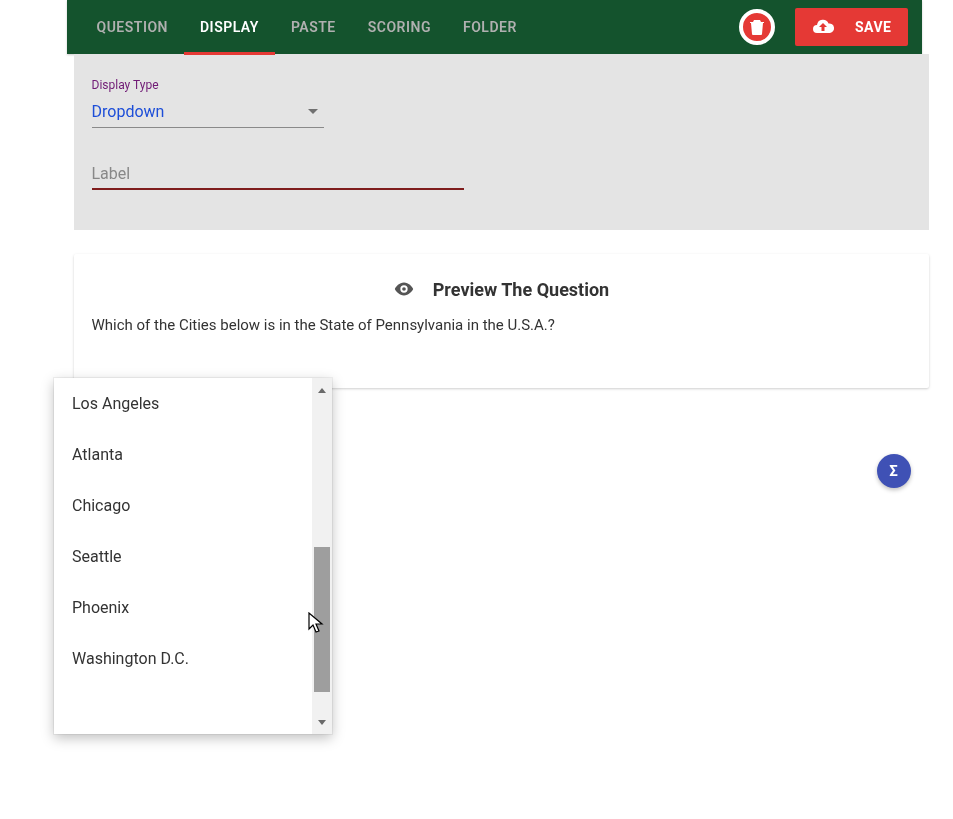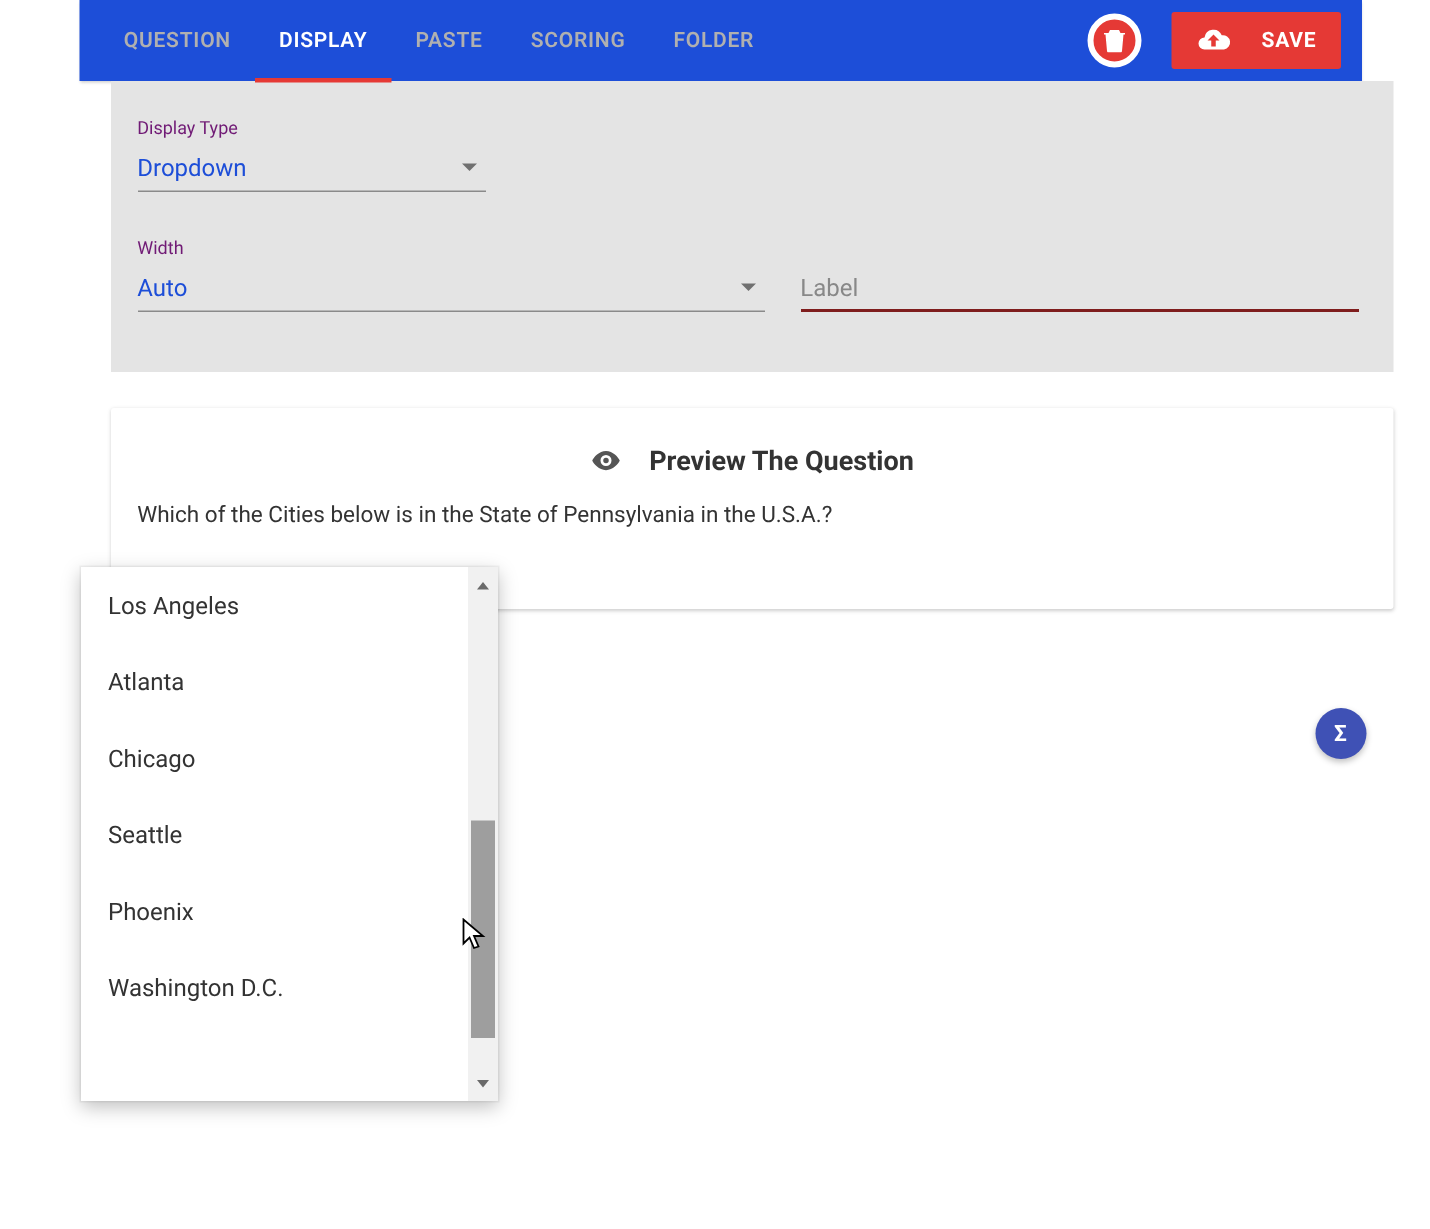--- a/index.html
+++ b/index.html
@@ -16,23 +16,23 @@
       position: relative;
     }
     .wrap {
       width: 904px;
       margin: 0 auto;
       position: relative;
     }
     
     .topbar {
       width: 855px;
-      margin-left: 28px;
+      margin-left: 42px;
       height: 54px;
-      background: #1d4ed8;
+      background: #14532d;
       display: flex;
       align-items: center;
       justify-content: space-between;
       padding: 0 14px;
       box-shadow: 0 1px 2px rgba(0,0,0,.2);
     }
     .tabs {
       display: flex;
       align-items: stretch;
       height: 100%;
@@ -303,27 +303,20 @@
   <div class="settings">
     <div class="field" style="width:232px">
       <span class="field-label">Display Type</span>
       <div class="field-value">
         <span>Dropdown</span>
         <span class="caret"></span>
       </div>
     </div>
 
     <div class="row2">
-      <div class="field" style="max-width:418px">
-        <span class="field-label">Width</span>
-        <div class="field-value">
-          <span>Auto</span>
-          <span class="caret"></span>
-        </div>
-      </div>
       <div class="field" style="max-width:372px;justify-content:flex-end">
         <input class="placeholder" placeholder="Label" style="">
       </div>
     </div>
   </div>
 
   <div class="preview-card">
     <div class="preview-title">
       <span class="eye">
         <svg width="24" height="22" viewBox="0 0 24 24" fill="#555">

